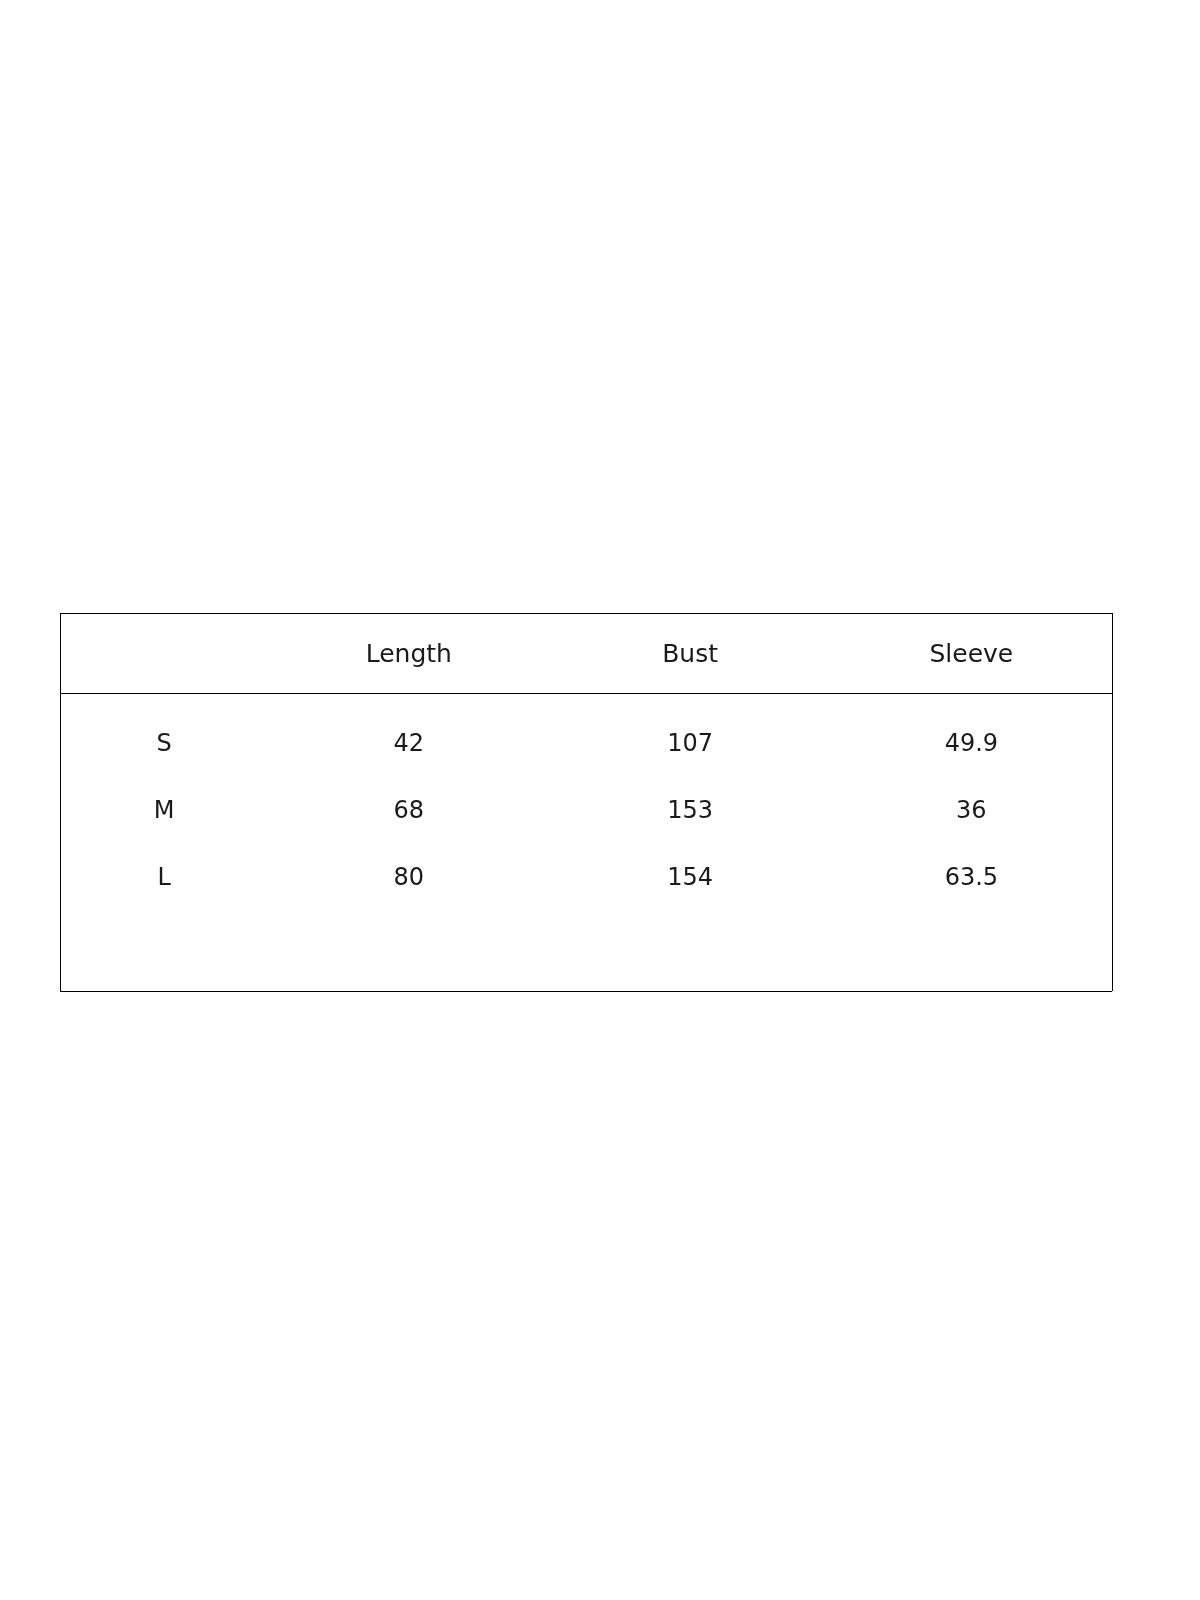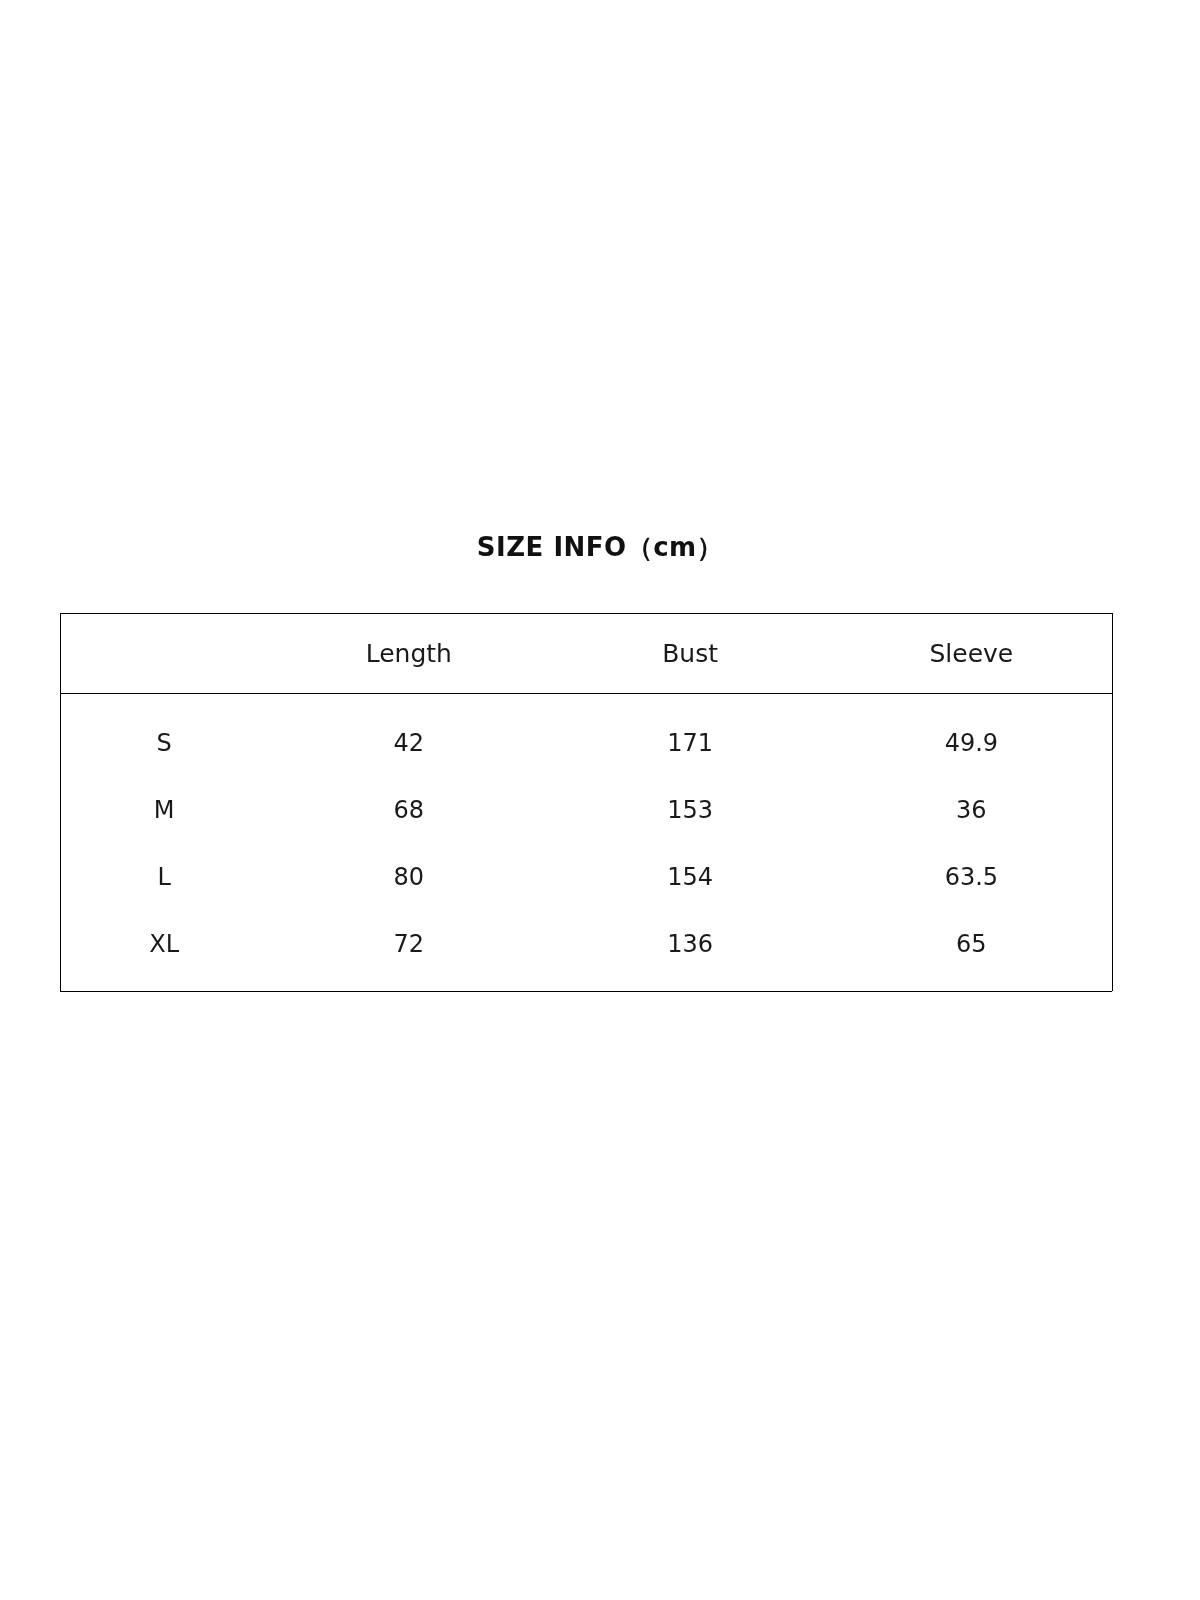--- a/index.html
+++ b/index.html
@@ -108,21 +108,20 @@
     text-align: right;
     font-size: 14.5px;
     color: #7a1f1f;
   }
 </style>
 </head>
 <body>
 
 <div class="sheet">
 
-  <div class="title">SIZE INFO（cm）</div>
 
   <div class="table-wrap">
     <table class="size-table">
       <colgroup>
         <col class="c-size">
         <col class="c-data">
         <col class="c-data">
         <col class="c-data">
       </colgroup>
       <thead>
@@ -130,41 +129,35 @@
           <th></th>
           <th>Length</th>
           <th>Bust</th>
           <th>Sleeve</th>
         </tr>
       </thead>
       <tbody>
         <tr>
           <td>S</td>
           <td>42</td>
-          <td>171</td>
+          <td>107</td>
           <td>49.9</td>
         </tr>
         <tr>
           <td>M</td>
           <td>68</td>
           <td>153</td>
           <td>36</td>
         </tr>
         <tr>
           <td>L</td>
           <td>80</td>
           <td>154</td>
           <td>63.5</td>
         </tr>
-        <tr>
-          <td>XL</td>
-          <td>72</td>
-          <td>136</td>
-          <td>65</td>
-        </tr>
       </tbody>
     </table>
   </div>
 
   <div class="table-border-top" style="top:613px;"></div>
   <div class="table-border-bottom" style="top:991px;"></div>
   <div class="table-border-left" style="left:60px; top:613px; height:378px;"></div>
   <div class="table-border-right" style="left:1112px; top:613px; height:378px;"></div>
 
 

